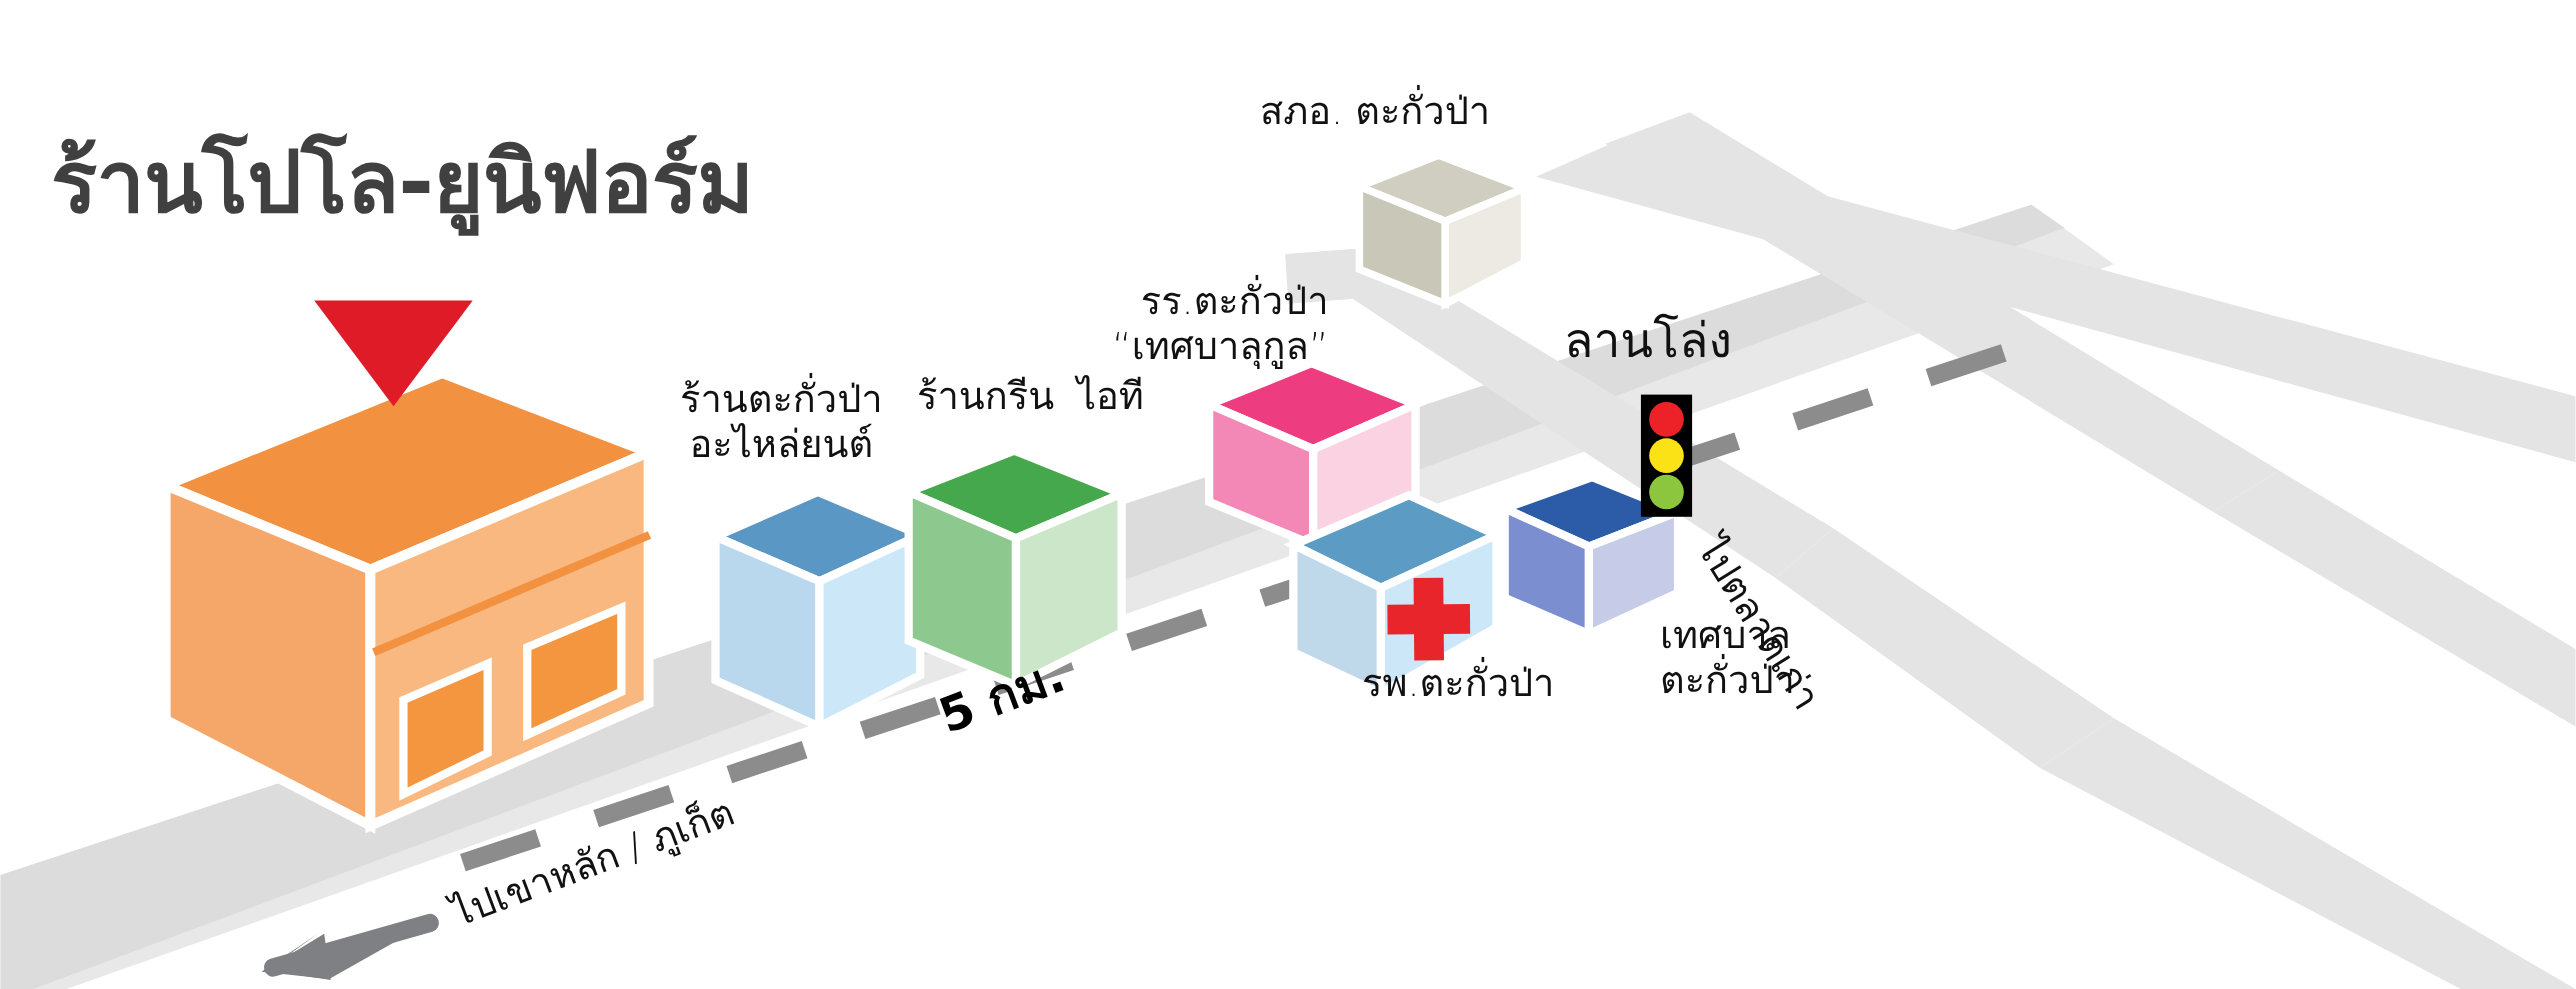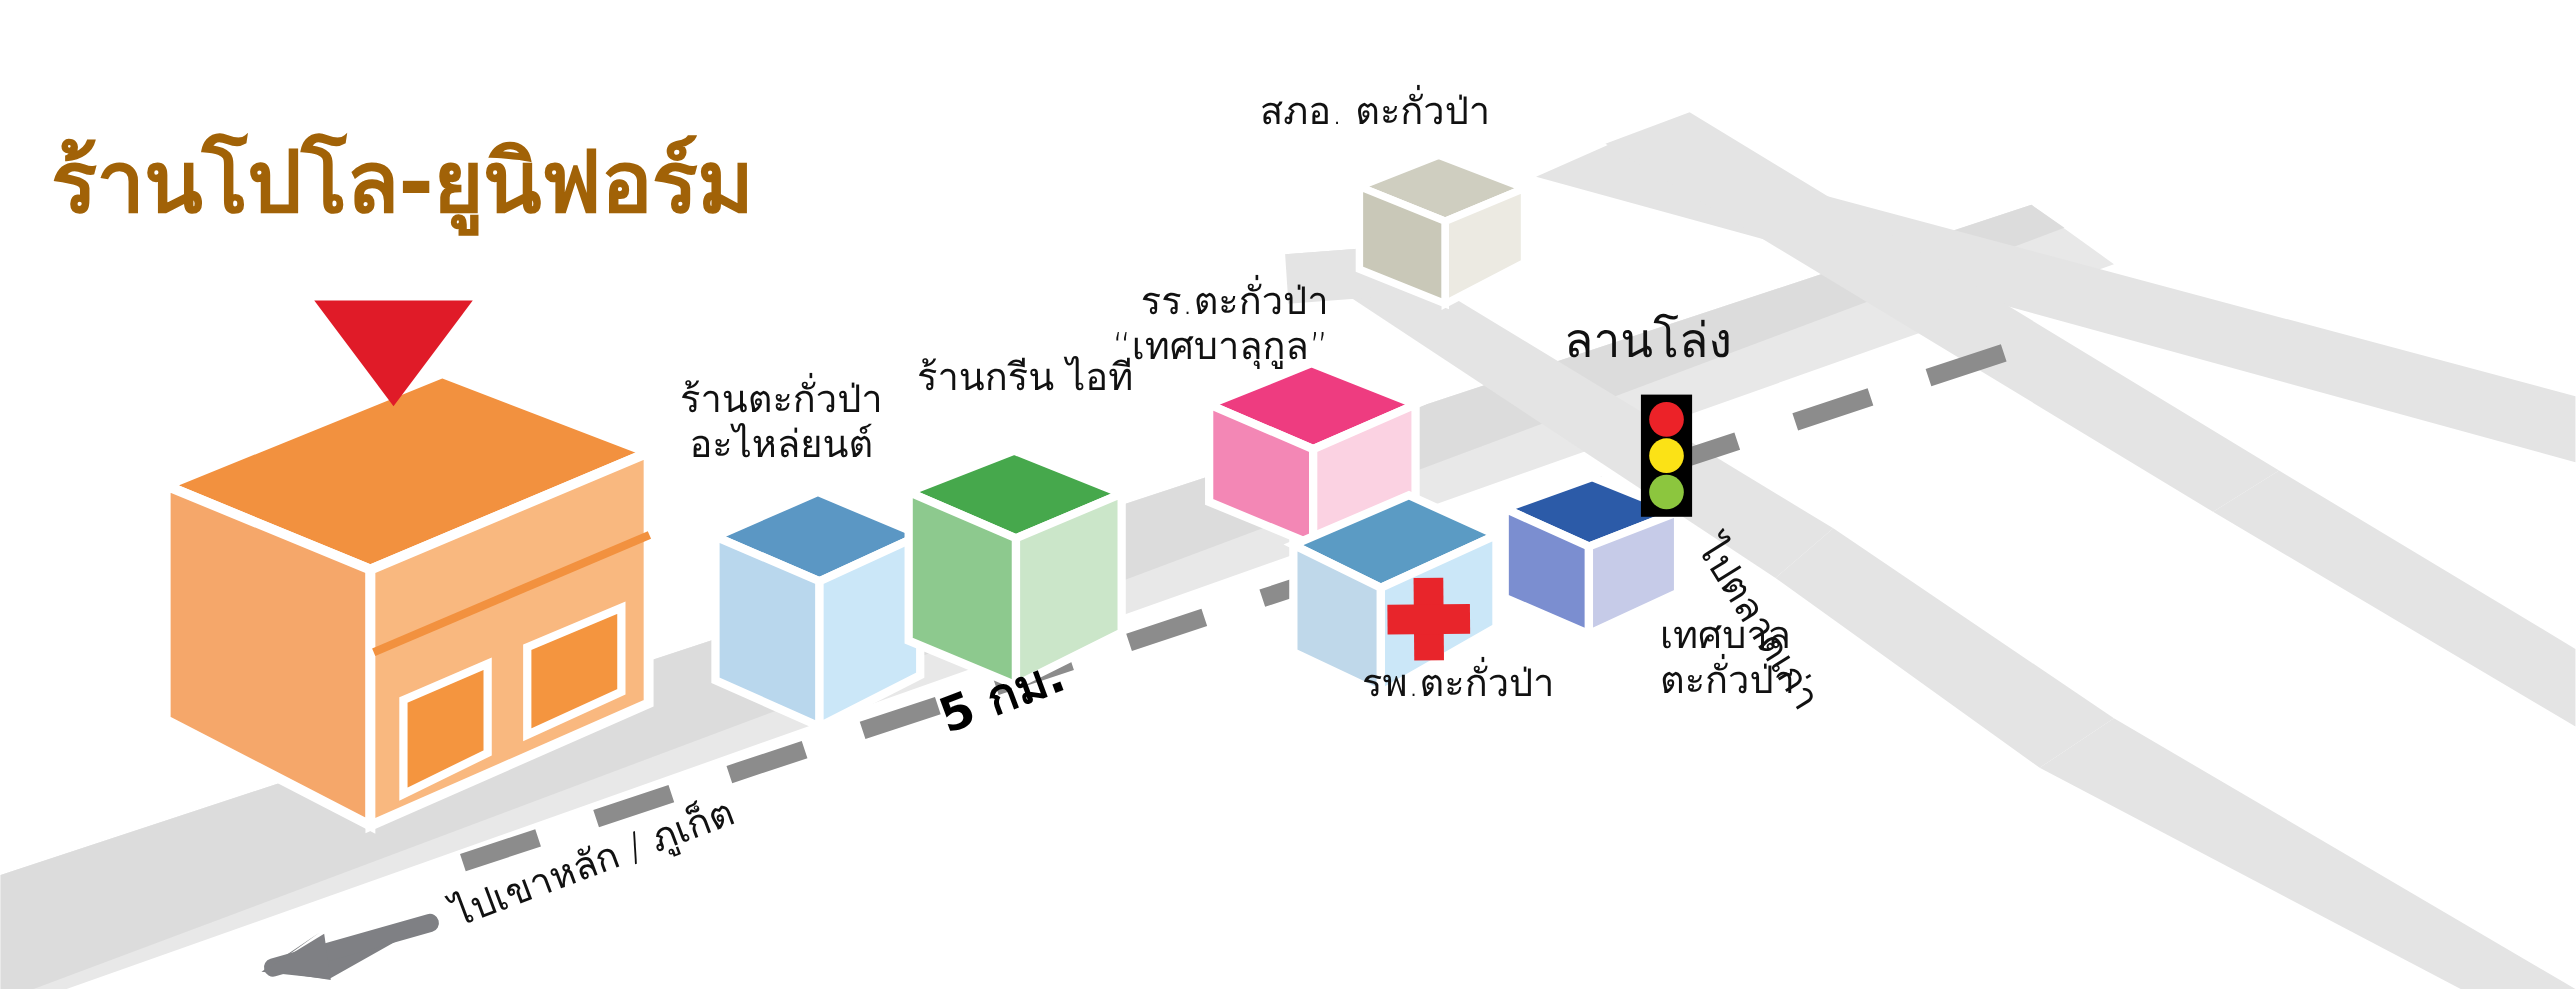--- a/index.html
+++ b/index.html
@@ -24,41 +24,41 @@
     display: block;
     width: 2576px;
     height: 989px;
   }
   .shop-title {
     position: absolute;
     left: 51px;
     top: 139px;
     font-size: 86px;
     font-weight: bold;
-    color: #a16207;
+    color: #404040;
     letter-spacing: -0.8px;
     white-space: nowrap;
     line-height: 1;
     font-family: "DejaVu Sans", "Liberation Sans", sans-serif;
   }
   .map-label {
     position: absolute;
     color: #111111;
     font-size: 38px;
     line-height: 1.18;
     white-space: nowrap;
     font-family: "DejaVu Sans", "Liberation Sans", sans-serif;
     font-weight: 300;
   }
   .map-label.two-line { white-space: normal; }
   .lbl-police   { left: 1260px; top: 89px; }
   .lbl-school   { left: 1112px; top: 279px; text-align: right; }
   .lbl-plaza    { left: 1564px; top: 312px; font-size: 48px; }
   .lbl-parts    { left: 661px;  top: 377px; text-align: center; margin-left: 19px; }
-  .lbl-greenit  { left: 917px; top: 355px; }
+  .lbl-greenit  { left: 917px; top: 377px; font-family: Liberation Mono, monospace; }
   .lbl-hospital { left: 1350px; top: 661px; margin-left: 12px; }
   .lbl-munic    { left: 1660px; top: 613px; }
   .rot-road-old {
     left: 1726px; top: 529px;
     transform: rotate(58deg);
     transform-origin: left top;
     font-size: 38px;
   }
   .rot-road-khaolak {
     left: 446px; top: 894px;

